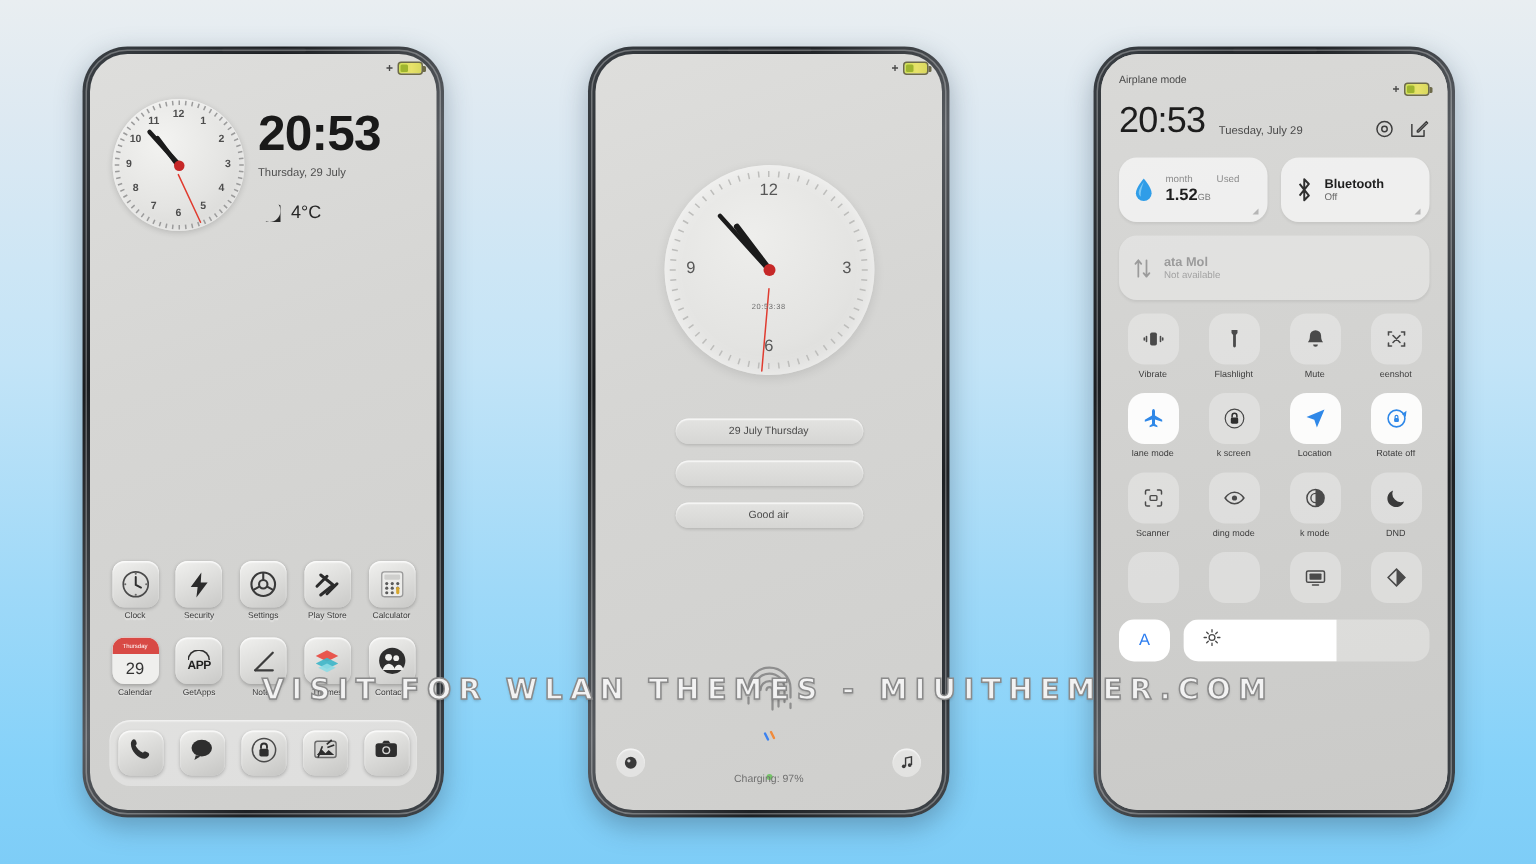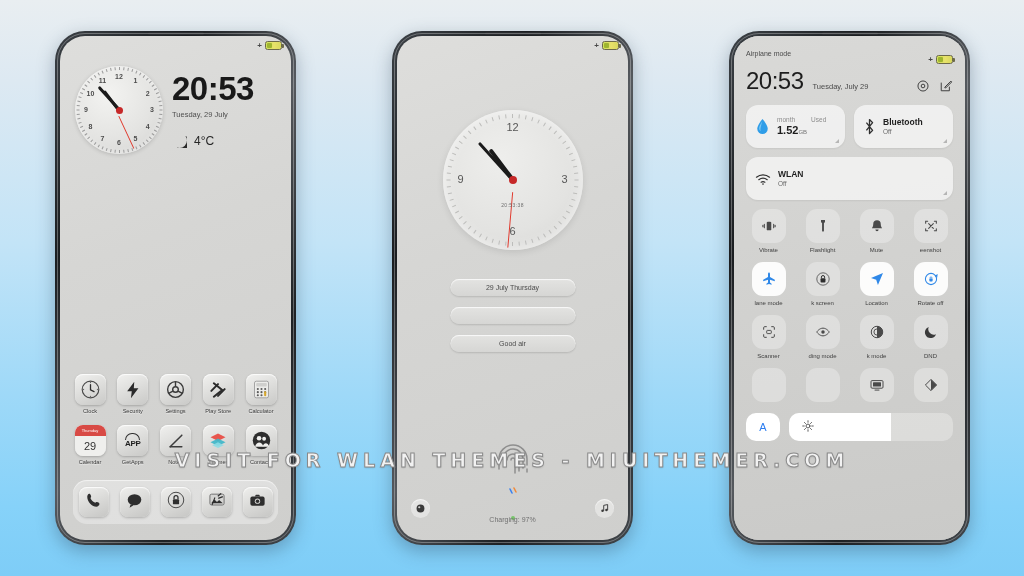--- a/index.html
+++ b/index.html
@@ -364,21 +364,21 @@
             <b></b>
           </div>
           <div class="tick" style="transform: rotate(354deg);">
             <b></b>
           </div>
         </div>
     </div>
 
     <div class="p1-right">
       <div class="p1-time">20:53</div>
-      <div class="p1-date">Tuesday, 29 July</div>
+      <div class="p1-date">Thursday, 29 July</div>
       <div class="p1-weather">
         <span class="moon"></span>
         <span class="p1-temp">4°C</span>
       </div>
     </div>
 
     <div class="apps">
       <div class="approw" id="row1">
           <div class="app">
             <div class="appicon">
@@ -846,34 +846,31 @@
           </svg>
           <div class="txt">
             <div class="t1">Bluetooth</div>
             <div class="t2">Off</div>
           </div>
           <span class="corner"></span>
         </div>
       </div>
 
       <div class="cc-bigrow">
-
-        <div class="cc-big">
-          <svg viewBox="0 0 22 18" width="16" height="14" fill="none" stroke="#2f2f2f" stroke-width="1.6" stroke-linecap="round">
-            <path d="M2 6.5A14 14 0 0 1 20 6.5"></path>
-              <path d="M5.2 10A9.5 9.5 0 0 1 16.8 10"></path>
-              <path d="M8.4 13.4a5 5 0 0 1 5.2 0"></path>
-            <circle cx="11" cy="16" r="1.1" fill="#2f2f2f" stroke="none"></circle>
+        <div class="cc-big dim">
+          <svg viewBox="0 0 18 20" width="14" height="16" fill="none" stroke="#9b9b9b" stroke-width="1.5" stroke-linecap="round">
+            <path d="M5 3v14M5 3 2.5 6M5 3l2.5 3"></path>
+              <path d="M12 17V3M12 17l2.5-3M12 17l-2.5-3"></path>
           </svg>
           <div class="txt">
-            <div class="t1">WLAN</div>
-            <div class="t2">Off</div>
-          </div>
-          <span class="corner"></span>
-        </div>
+            <div class="t1" style="color:#9b9b9b">ata     Mol</div>
+            <div class="t2" style="color:#a3a3a3">Not available</div>
+          </div>
+        </div>
+
       </div>
 
       <div class="cc-grid" id="ccgrid">
           <div class="tile">
             <div class="box">
               <svg viewBox="0 0 24 24" width="17" height="17">
                 <rect x="8.6" y="5.5" width="6.8" height="13" rx="1.8" fill="#4a4a4a"></rect>
      <path d="M5 9.5v5M2.8 11v2M19 9.5v5M21.2 11v2" stroke="#4a4a4a" stroke-width="1.6" stroke-linecap="round"></path>
               </svg>
             </div>

